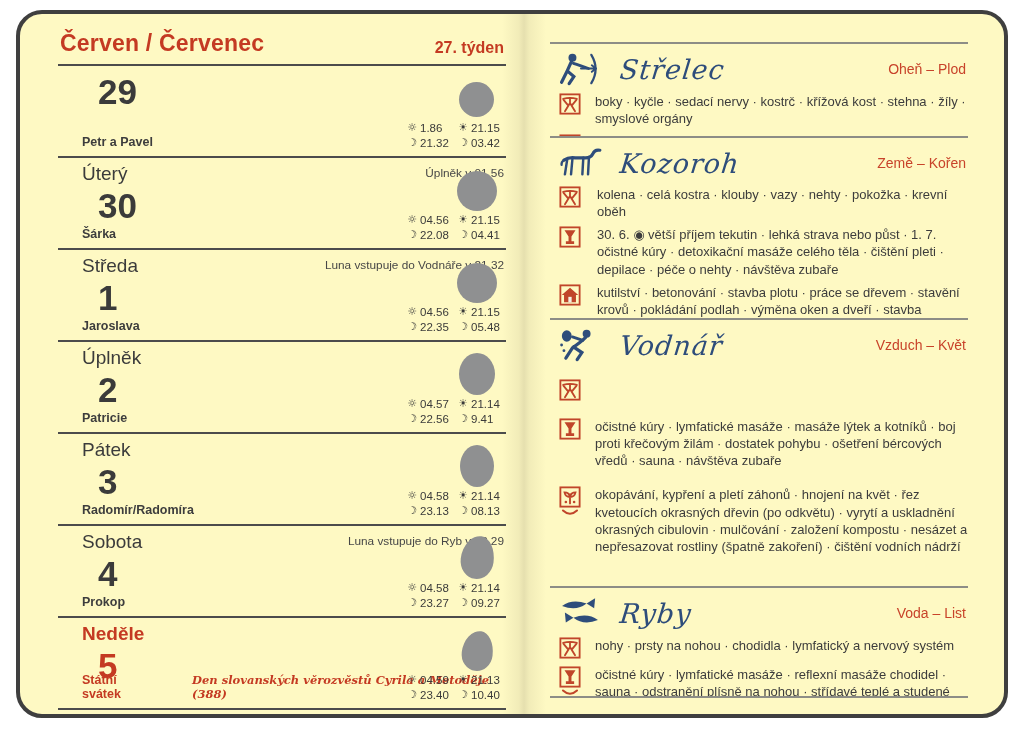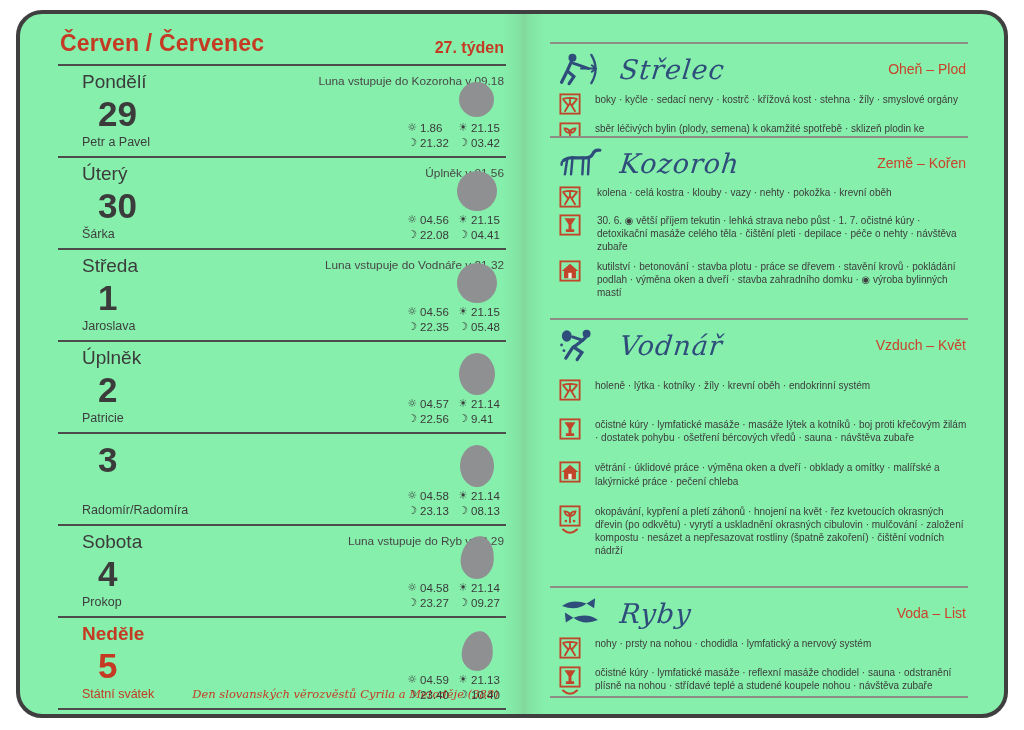--- a/index.html
+++ b/index.html
@@ -1,36 +1,36 @@
 <!DOCTYPE html>
 <html lang="cs"><head>
 <meta charset="utf-8">
 <style>
   html,body{margin:0;padding:0;background:#ffffff;width:1024px;height:730px;overflow:hidden;
     font-family:"Liberation Sans","DejaVu Sans",sans-serif;-webkit-font-smoothing:antialiased;}
   .book{position:absolute;left:16px;top:10px;right:16px;bottom:12px;
-    background:#86efac;border:4px solid #3f3f3f;border-radius:26px;
+    background:#fef9c3;border:4px solid #3f3f3f;border-radius:26px;
     box-sizing:border-box;display:flex;overflow:hidden;}
   
   .page-left{width:482px;box-sizing:border-box;padding:14px 0 0 38px;}
   .lp-inner{width:448px;}
   .lp-header{display:flex;justify-content:space-between;align-items:flex-end;
     padding:2px 2px 7px 2px;border-bottom:2px solid #4c4c4c;}
   .lp-title{color:#c43a22;font-size:23px;font-weight:bold;letter-spacing:.2px;}
   .lp-week{color:#c43a22;font-size:16px;font-weight:bold;}
   .days{display:flex;flex-direction:column;height:644px;}
   .day-row{position:relative;flex:1;border-bottom:2px solid #4c4c4c;box-sizing:border-box;
     padding:5px 2px 4px 24px;}
   .day-row:last-child{border-bottom:2px solid #4c4c4c;}
   .day-top{display:flex;justify-content:space-between;}
   .day-name{font-size:19px;color:#3b3b3b;}
   .day-note{font-size:11.8px;color:#474747;padding-top:3px;}
   .day-date{font-size:35px;font-weight:bold;color:#3b3b3b;line-height:1;margin:3px 0 0 16px;}
   .day-bottom{position:absolute;left:24px;bottom:7px;font-size:12.5px;color:#3d3d3d;
-    display:flex;align-items:flex-start;gap:38px;}
+    display:flex;align-items:flex-start;gap:38px;font-weight:bold;}
   .holiday-note{display:none;}
   .times{position:absolute;right:2px;bottom:5px;text-align:right;font-size:11.5px;
     color:#3a3a3a;line-height:1.3;}
   .t-line{display:flex;justify-content:flex-end;align-items:center;}
   .ticon{font-family:"DejaVu Sans",sans-serif;font-size:11px;width:15px;text-align:right;
     margin-right:3px;color:#3a3a3a;}
   .tval{width:33px;text-align:left;}
   .moon{position:absolute;background:#8f9091;border-radius:50%;}
   .days .day-row:nth-child(1) .moon{width:35px;height:35px;top:16px;right:12px;}
   .days .day-row:nth-child(2) .moon{width:40px;height:40px;top:13px;right:9px;}
@@ -58,21 +58,21 @@
   .zsec-4{height:110px;}
   .zhead{display:flex;align-items:center;gap:14px;margin:2px 0 4px 4px;}
   .zicon-wrap{width:52px;display:flex;justify-content:center;}
   .zname{font-family:"DejaVu Serif",serif;font-style:italic;font-size:27px;color:#2e4d7b;
     letter-spacing:1px;transform:skewX(-6deg);}
   .zelem{margin-left:auto;color:#c8432a;font-size:14px;padding-right:2px;}
   .zrow{display:flex;gap:13px;margin:7px 0 0 8px;align-items:flex-start;}
   .zsec-2 .zrow{margin-top:6px;gap:15px;}
   .zsec-3 .zrow{margin-top:17px;}
   .ricon{width:24px;flex:0 0 24px;display:flex;flex-direction:column;align-items:center;gap:1px;}
-  .rtext{margin:0;font-size:10px;line-height:1.32;color:#3c3c3c;max-width:414px;}
+  .rtext{margin:0;font-size:13px;line-height:1.32;color:#3c3c3c;max-width:414px;}
   svg.ric{width:22px;height:22px;display:block;}
   svg.mark{width:18px;height:7px;display:block;}
   svg.zic{width:46px;height:34px;display:block;}
   .hidden-defs{position:absolute;width:0;height:0;overflow:hidden;}
 </style>
 </head>
 <body>
 
 <svg class="hidden-defs" aria-hidden="true">
   <defs>
@@ -134,24 +134,20 @@
 
   <div class="page-left">
     <div class="lp-inner">
       <div class="lp-header">
         <span class="lp-title">Červen / Červenec</span>
         <span class="lp-week">27. týden</span>
       </div>
       <div class="days">
 
         <div class="day-row">
-          <div class="day-top">
-            <span class="day-name">Pondělí</span>
-            <span class="day-note">Luna vstupuje do Kozoroha v 09.18</span>
-          </div>
           <div class="day-date">29</div>
           <div class="moon"></div>
           <div class="day-bottom">
             <span class="name-day">Petr a Pavel</span>
           </div>
           <div class="times">
             <div class="t-line">
               <span class="ticon">☼</span>
               <span class="tval">1.86</span>
               <span class="ticon">☀</span>
@@ -238,20 +234,24 @@
             <div class="t-line">
               <span class="ticon">☽</span>
               <span class="tval">22.56</span>
               <span class="ticon">☽</span>
               <span class="tval">9.41</span>
             </div>
           </div>
         </div>
 
         <div class="day-row">
+          <div class="day-top">
+            <span class="day-name">Pátek</span>
+            <span class="day-note"></span>
+          </div>
           <div class="day-date">3</div>
           <div class="moon"></div>
           <div class="day-bottom">
             <span class="name-day">Radomír/Radomíra</span>
           </div>
           <div class="times">
             <div class="t-line">
               <span class="ticon">☼</span>
               <span class="tval">04.58</span>
               <span class="ticon">☀</span>
@@ -401,37 +401,28 @@
           </span>
         <span class="zname">Vodnář</span>
         <span class="zelem">Vzduch – Květ</span>
       </div>
       <div class="zrow">
         <span class="ricon">
           <svg class="ric">
               <use href="#sym-body"></use>
             </svg>
           </span>
-        <p class="rtext">holeně · lýtka · kotníky · žíly · krevní oběh · endokrinní systém</p>
       </div>
       <div class="zrow">
         <span class="ricon">
           <svg class="ric">
               <use href="#sym-spa"></use>
             </svg>
           </span>
         <p class="rtext">očistné kúry · lymfatické masáže · masáže lýtek a kotníků · boj proti křečovým žilám · dostatek pohybu · ošetření bércových vředů · sauna · návštěva zubaře</p>
-      </div>
-      <div class="zrow">
-        <span class="ricon">
-          <svg class="ric">
-              <use href="#sym-home"></use>
-            </svg>
-          </span>
-        <p class="rtext">větrání · úklidové práce · výměna oken a dveří · obklady a omítky · malířské a lakýrnické práce · pečení chleba</p>
       </div>
       <div class="zrow">
         <span class="ricon">
           <svg class="ric">
               <use href="#sym-garden"></use>
             </svg>
           <svg class="mark">
               <use href="#sym-smile"></use>
             </svg>
           </span>

